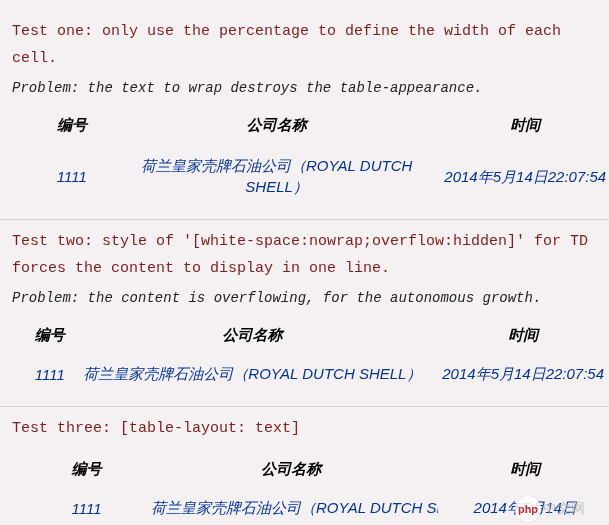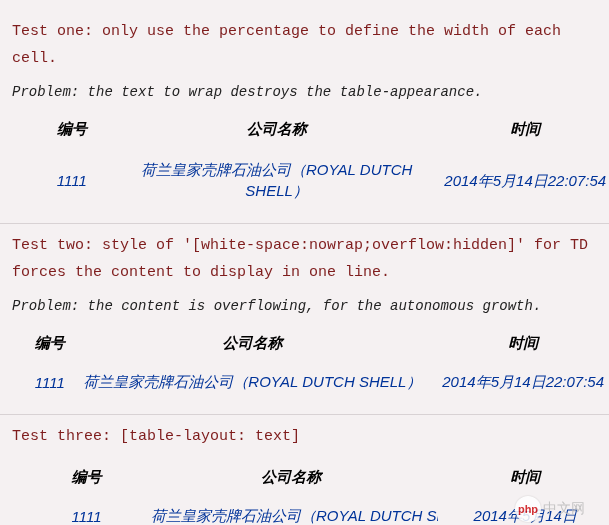--- a/index.html
+++ b/index.html
@@ -21,21 +21,21 @@
     font-family: "Courier New", monospace;
     font-size: 15px;
     margin: 8px 0 8px 0;
     line-height: 1.8;
   }
   .problem {
     font-family: "Courier New", monospace;
     font-style: italic;
     font-size: 14px;
     color: #222;
-    margin: 12px 0 10px 0;
+    margin: 4px 0 10px 0;
   }
   table {
     width: 100%;
     border-collapse: collapse;
     margin: 6px 0 12px 16px;
     font-style: italic;
   }
   th {
     font-weight: bold;
     color: #000;

